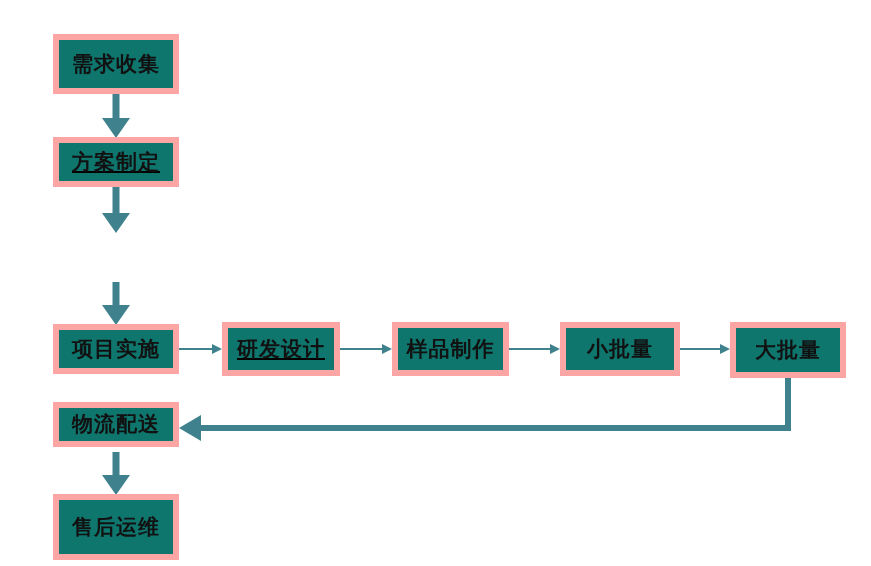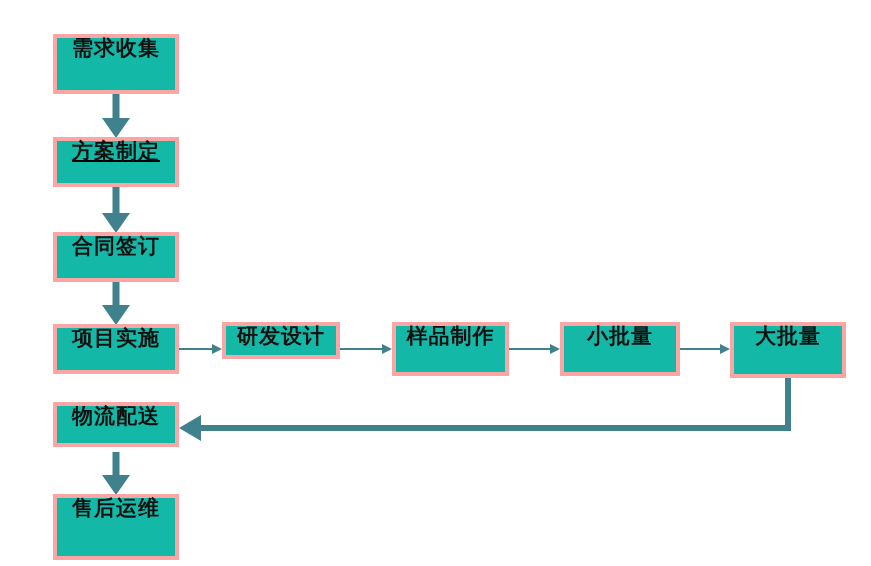--- a/index.html
+++ b/index.html
@@ -20,23 +20,24 @@
   #flow-svg {
     position: absolute;
     left: 0;
     top: 0;
     width: 871px;
     height: 566px;
   }
   .node {
     position: absolute;
     box-sizing: border-box;
-    background: #14b8a6;
-    border: 4px solid #fca5a5;
+    background: #0f766e;
+    border: 6px solid #fca5a5;
     display: flex;
+    align-items: center;
     justify-content: center;
     z-index: 2;
   }
   .node-label {
     font-family: "Liberation Serif", "DejaVu Serif", serif;
     font-size: 21px;
     font-weight: bold;
     color: #111111;
     letter-spacing: 1px;
     line-height: 1;
@@ -97,29 +98,26 @@
   </svg>
 
   <div class="node" style="left:53px; top:34px; width:126px; height:60px;">
     <span class="node-label">需求收集</span>
   </div>
 
   <div class="node" style="left:53px; top:137px; width:126px; height:50px;text-decoration:underline;">
     <span class="node-label">方案制定</span>
   </div>
 
-  <div class="node" style="left:53px; top:232px; width:126px; height:50px;">
-    <span class="node-label">合同签订</span>
-  </div>
 
   <div class="node" style="left:53px; top:324px; width:126px; height:50px;">
     <span class="node-label">项目实施</span>
   </div>
 
-  <div class="node" style="left:222px; top:322px; width:118px; height:37px;">
+  <div class="node" style="left:222px; top:322px; width:118px; height:54px;text-decoration:underline;">
     <span class="node-label">研发设计</span>
   </div>
 
   <div class="node" style="left:392px; top:322px; width:117px; height:54px;">
     <span class="node-label">样品制作</span>
   </div>
 
   <div class="node" style="left:730px; top:322px; width:116px; height:56px;">
     <span class="node-label">大批量</span>
   </div>

